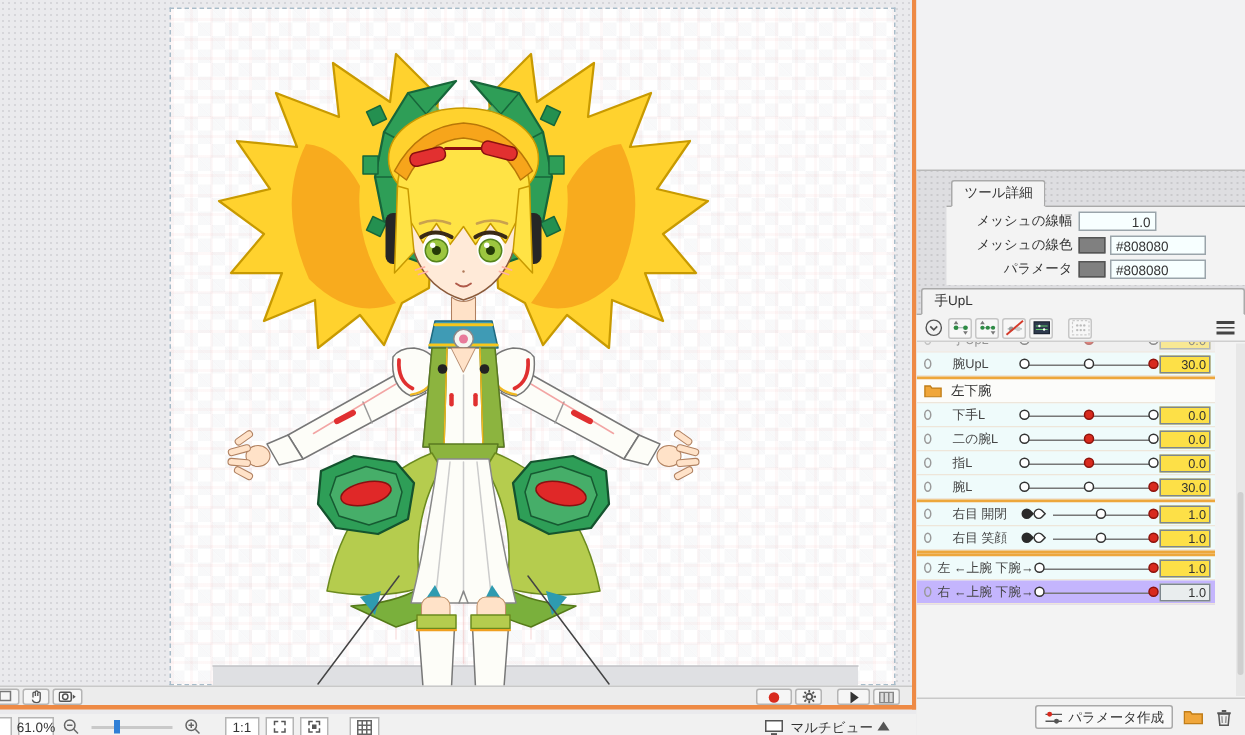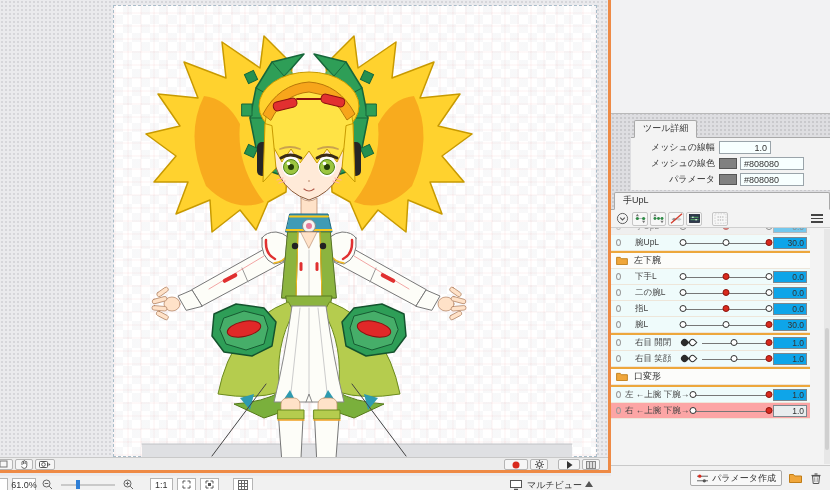--- a/index.html
+++ b/index.html
@@ -71,39 +71,39 @@
     border-bottom:1px solid #cfcfcf; background:#f3f3f3; flex:none; }
   .itbtn { width:16px; height:14px; border:1px solid #c6c6c6; background:#f7f7f7; border-radius:2px;
     display:flex; align-items:center; justify-content:center; }
   .itbtn.flat { border-color:transparent; background:transparent; }
   .menu-icon { margin-left:auto; margin-right:4px; width:12px; }
   .menu-icon i { display:block; height:1.5px; background:#444; margin:2px 0; }
 
   .param-list { flex:1; overflow:hidden; position:relative; padding-right:20px; }
   .prow { height:16px; display:flex; align-items:center; background:#effbfb; border-bottom:1px solid #eee6da; padding-left:3px; }
   .prow.folder { background:#fcfcfa; }
-  .prow.selected { background:#fca5a5;justify-content:flex-end; }
+  .prow.selected { background:#c4b5fd;justify-content:flex-end; }
   .prow.selected .val { background:#e9edee; }
   .prow.dimmed { opacity:.55; background:#ececec; margin-top:-9px; }
   .sep { height:0; border-top:2px solid #eda73c; }
   .ind { width:9px; flex:none; display:flex; justify-content:center; }
   .ind i { width:5px; height:7px; border:1px solid #9a9a9a; border-radius:50%; }
   .plabel { width:58px; flex:none; font-size:8.5px; color:#444; white-space:nowrap; overflow:hidden; padding-left:12px; }
   .prow.wide .plabel { width:auto; flex:none; padding-left:2px; }
   .fold-ic { width:16px; flex:none; display:flex; justify-content:center; }
   .flabel2 { font-size:9px; color:#333; padding-left:4px; }
   .drops { display:flex; gap:1px; flex:none; margin-right:1px; }
   .drop { width:7px; height:7px; border-radius:50% 0 50% 50%; transform:rotate(45deg); }
   .drop.dark { background:#2a2a2a; }
   .drop.light { background:#fff; border:1px solid #333; }
   .slider { flex:1; height:14px; position:relative; margin:0 4px 0 2px; min-width:60px; }
   .slider .track { position:absolute; left:3px; right:3px; top:7px; height:1px; background:#777; }
   .knob { position:absolute; top:3.5px; width:7px; height:7px; border-radius:50%; background:#fff; border:1px solid #333; transform:translateX(-50%); }
   .dot { position:absolute; top:3.5px; width:7px; height:7px; border-radius:50%; background:#d82a1e; border:1px solid #8e130c; transform:translateX(-50%); }
-  .val { width:34px; flex:none; height:12px; background:#0ea5e9; border:1px solid #7d878d;
+  .val { width:34px; flex:none; height:12px; background:#fde047; border:1px solid #7d878d;
     font-size:8.5px; display:flex; align-items:center; justify-content:flex-end; padding:0 2px; margin-right:3px; }
 
   .vscroll { position:absolute; right:0; top:0; bottom:0; width:6px; background:#e7e7e7; }
   .vscroll .vthumb { position:absolute; left:1px; right:1px; top:42%; height:52%; background:#cfcfcf; border-radius:2px; }
 
   .param-bottom { flex:none; height:25px; background:#f1f1f1; border-top:1px solid #c9c9c9;
     display:flex; align-items:center; justify-content:flex-end; gap:5px; padding:0 6px; }
   .create-btn { height:16px; border:1px solid #a9a9a9; background:#f8f8f8; border-radius:2px;
     display:flex; align-items:center; gap:3px; padding:0 5px; font-size:9px; color:#333; }
   .ibtn-plain { width:16px; height:16px; display:flex; align-items:center; justify-content:center; }
@@ -626,28 +626,20 @@
               <span class="drop light"></span>
             </span>
             <div class="slider">
               <i class="track"></i>
               <span class="knob" style="left: 50%;"></span>
               <span class="dot" style="left: 100%;"></span>
             </div>
             <span class="val">1.0</span>
           </div>
           <div class="sep"></div>
-          <div class="prow folder">
-            <span class="fold-ic">
-              <svg width="12" height="9" viewBox="0 0 13 10">
-                <path d="M.5 1.5 h4 l1.2 1.5 h6.8 V9.5 H.5 Z" fill="#f0a63a" stroke="#c07d18"></path>
-              </svg>
-            </span>
-            <span class="flabel2">口変形</span>
-          </div>
           <div class="sep"></div>
           <div class="prow param wide">
             <span class="ind">
               <i></i>
             </span>
             <span class="plabel">左 ←上腕 下腕→</span>
             <div class="slider">
               <i class="track"></i>
               <span class="knob" style="left: 2%;"></span>
               <span class="dot" style="left: 100%;"></span>

